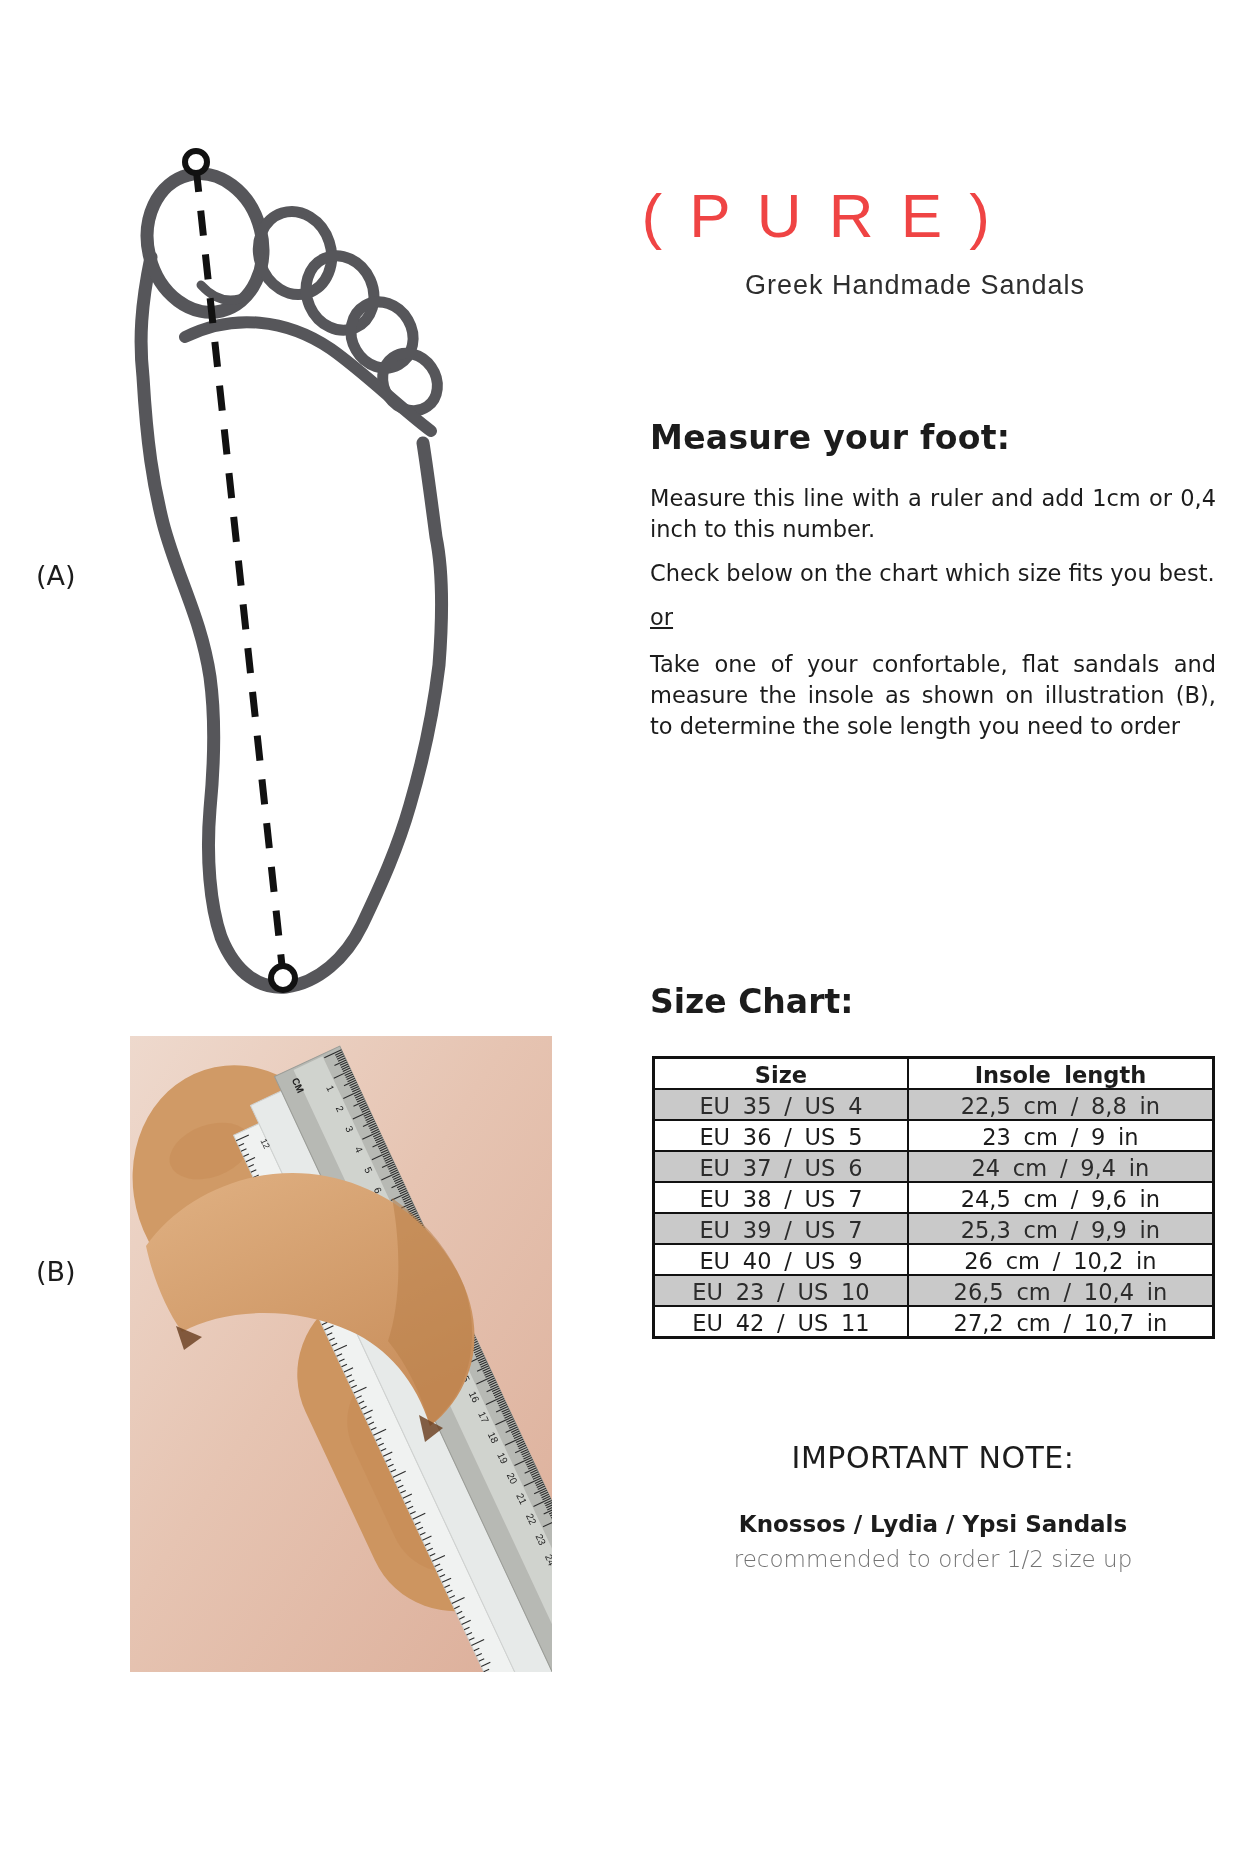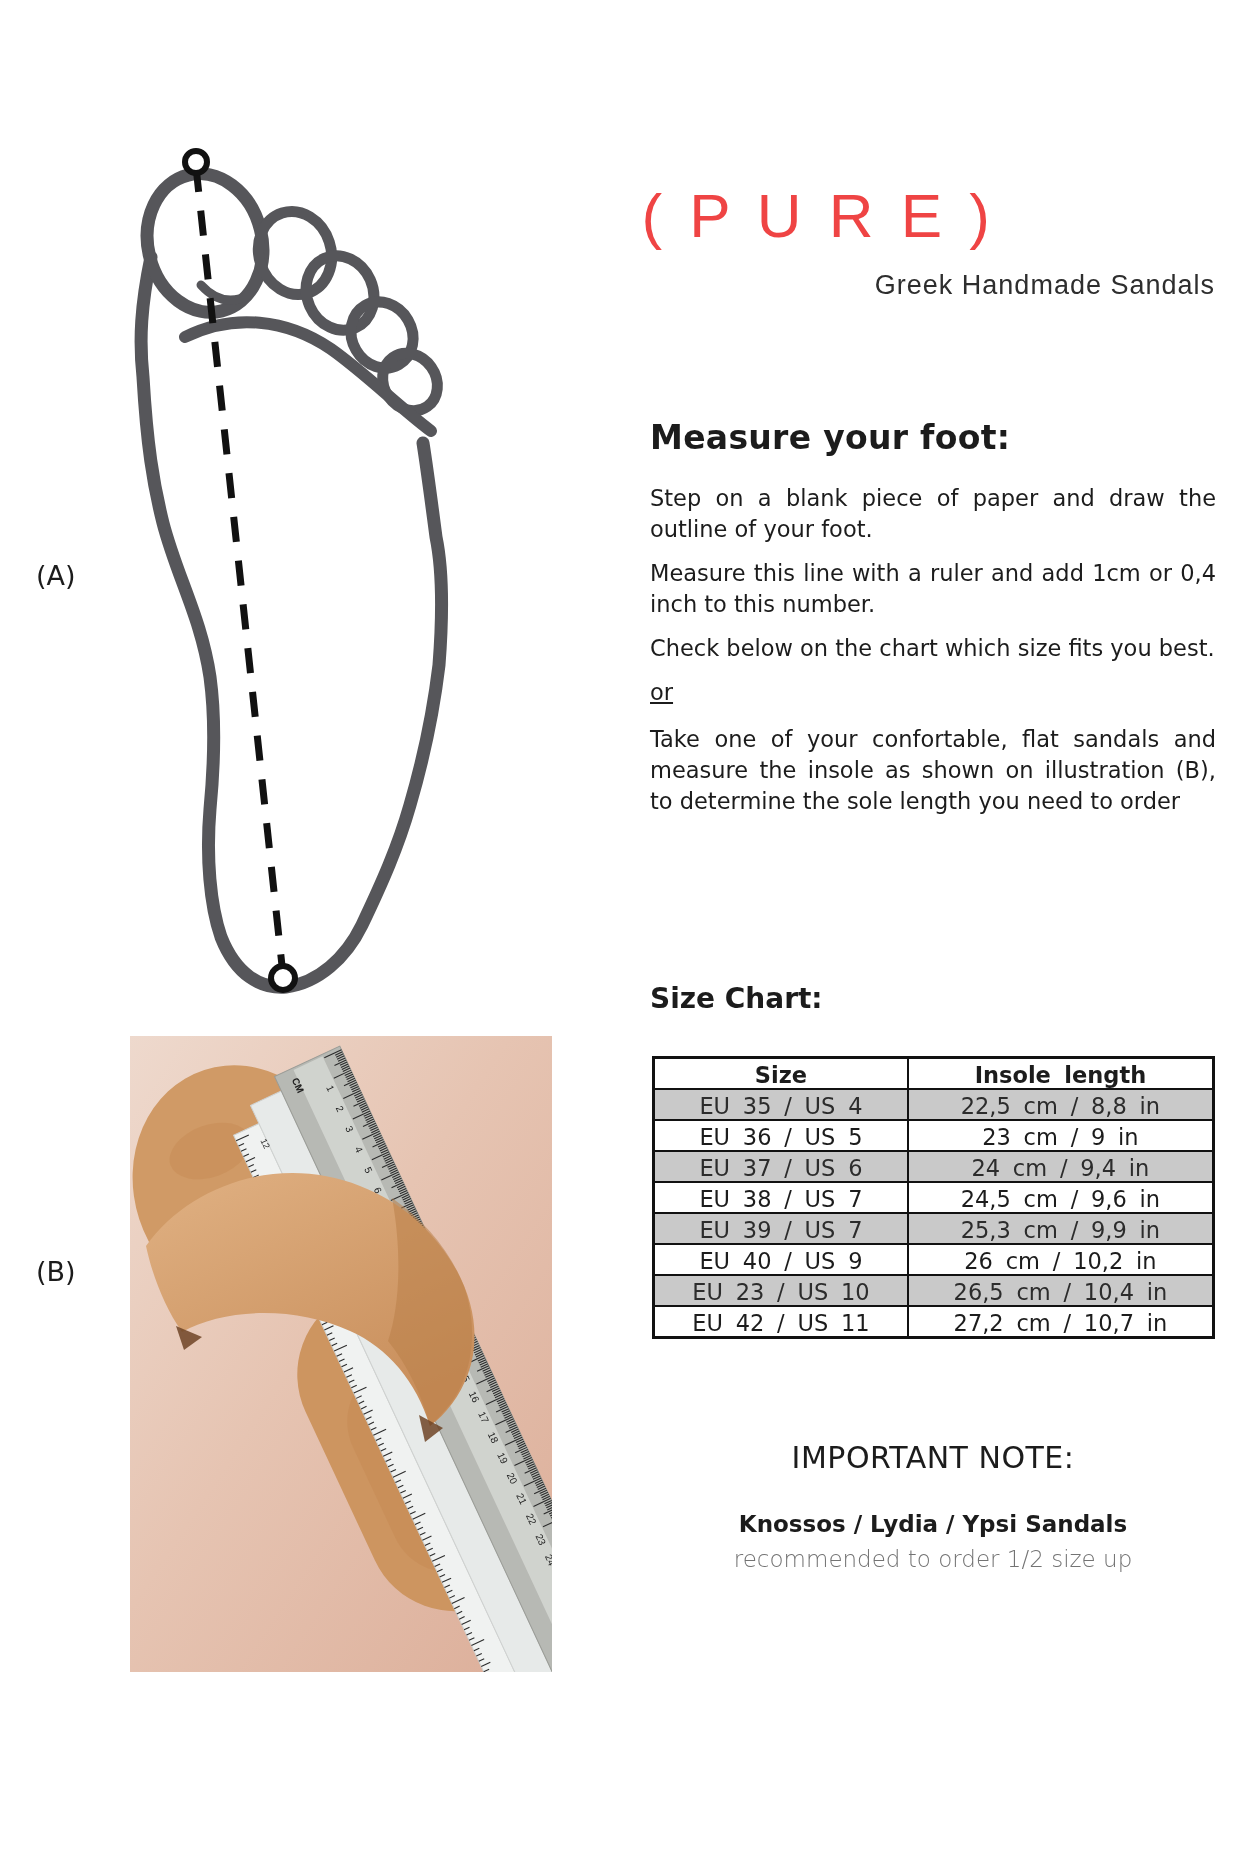--- a/index.html
+++ b/index.html
@@ -2,38 +2,38 @@
 <html><head>
 <meta charset="utf-8">
 <style>
   html,body{margin:0;padding:0;background:#fff;}
   .page{position:relative;width:1250px;height:1875px;background:#ffffff;overflow:hidden;
         font-family:"DejaVu Sans","Liberation Sans",sans-serif;color:#1c1c1c;}
 
   .logo{position:absolute;left:595px;top:168px;width:400px;text-align:right;
         font-family:"Liberation Sans",sans-serif;font-weight:200;font-size:62px;
         letter-spacing:5px;color:#ef4444;line-height:96px;white-space:nowrap;}
-  .tagline{position:absolute;left:615px;top:270px;width:600px;text-align:right;
+  .tagline{position:absolute;left:615px;top:270px;width:600px;text-align:center;
         font-family:"Liberation Sans",sans-serif;font-weight:300;font-size:27px;
         letter-spacing:1px;color:#2e2e2e;}
 
   .illu-label{position:absolute;font-size:27px;color:#1c1c1c;}
   .label-a{left:36px;top:560px;}
   .label-b{left:36px;top:1256px;}
 
   .foot-svg{position:absolute;left:105px;top:135px;width:380px;height:880px;}
   .photo-svg{position:absolute;left:130px;top:1036px;width:422px;height:636px;}
 
   .copy{position:absolute;left:650px;top:418px;width:566px;}
   .copy h2{font-size:33px;font-weight:700;margin:0 0 26px 0;letter-spacing:.3px;}
   .copy p{font-size:22.5px;line-height:31px;margin:0 0 13px 0;text-align:justify;}
   .copy p.or{margin:6px 0 16px 0;}
   .copy p.or span{text-decoration:underline;}
 
-  .size-heading{position:absolute;left:650px;top:982px;font-size:28px;font-weight:700;}
+  .size-heading{position:absolute;left:650px;top:982px;font-size:33px;font-weight:700;}
 
   table.size-chart{position:absolute;left:652px;top:1056px;width:563px;
         border-collapse:collapse;border:3px solid #111;}
   table.size-chart th,table.size-chart td{
         border:2px solid #111;text-align:center;font-size:22.5px;
         padding:3px 0 0 0;word-spacing:.25em;}
   table.size-chart th{font-weight:700;background:#ffffff;}
   table.size-chart tbody tr:nth-child(odd) td{background:#c9c9c9;color:#2c2c2c;}
   table.size-chart tbody td{font-weight:400;}
 
@@ -560,21 +560,20 @@
     <g>
       <path d="M16 210 C60 148 150 118 230 150 C272 166 305 196 327 235 C345 268 350 305 338 338 C330 360 316 378 300 390 C286 345 258 312 220 295 C165 270 95 272 52 296 C34 270 22 238 16 210 Z" fill="url(#strapGrad)"></path>
       <path d="M262 162 C295 185 320 215 334 250 C346 285 344 320 332 348 C322 370 308 382 300 390 C292 360 278 330 258 305 C270 270 272 215 262 162 Z" fill="#b97f49" opacity="0.55"></path>
       <path d="M46 290 L72 301 L54 314 Z" fill="#6e4426" opacity="0.85"></path>
       <path d="M289 379 L313 392 L295 406 Z" fill="#6e4426" opacity="0.85"></path>
     </g>
   </svg>
 
   <div class="copy">
     <h2>Measure your foot:</h2>
-    <p>Step on a blank piece of paper and draw the outline of your foot.</p>
     <p>Measure this line with a ruler and add 1cm or 0,4 inch to this number.</p>
     <p>Check below on the chart which size fits you best.</p>
     <p class="or"><span>or</span></p>
     <p>Take one of your confortable, flat sandals and measure the insole as shown on illustration (B), to determine the sole length you need to order</p>
   </div>
 
   <div class="size-heading">Size Chart:</div>
   <table class="size-chart">
     <thead>
       <tr>

